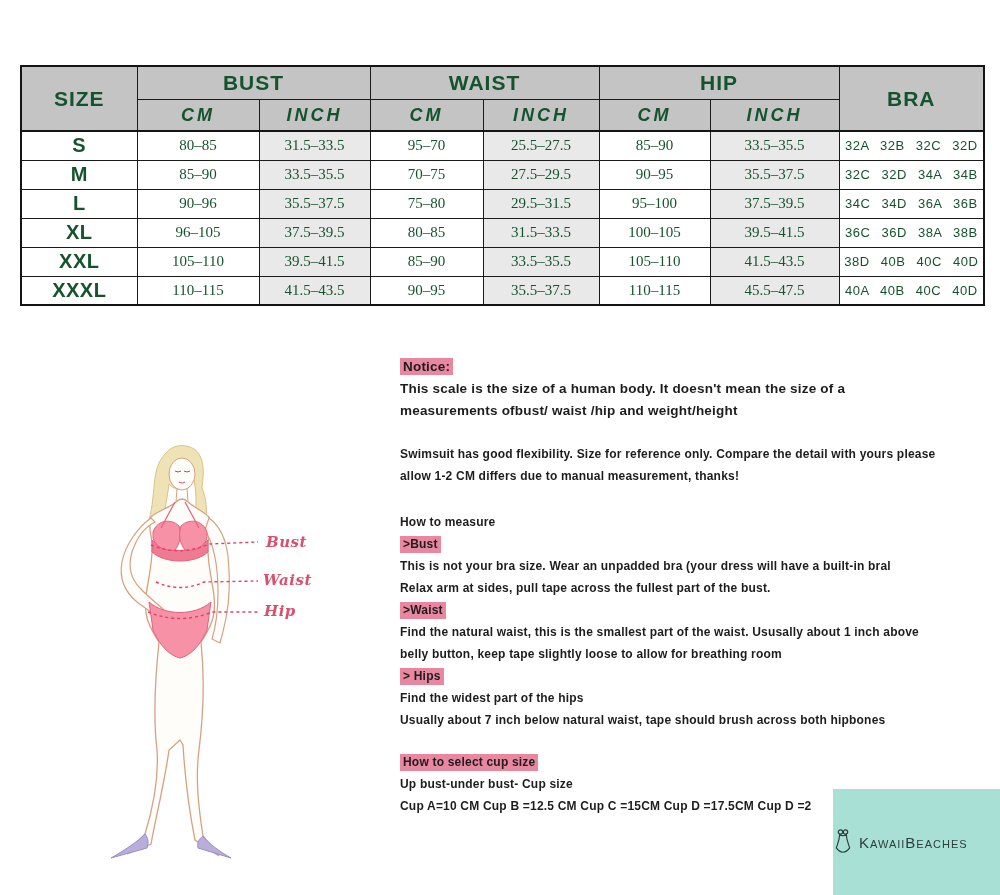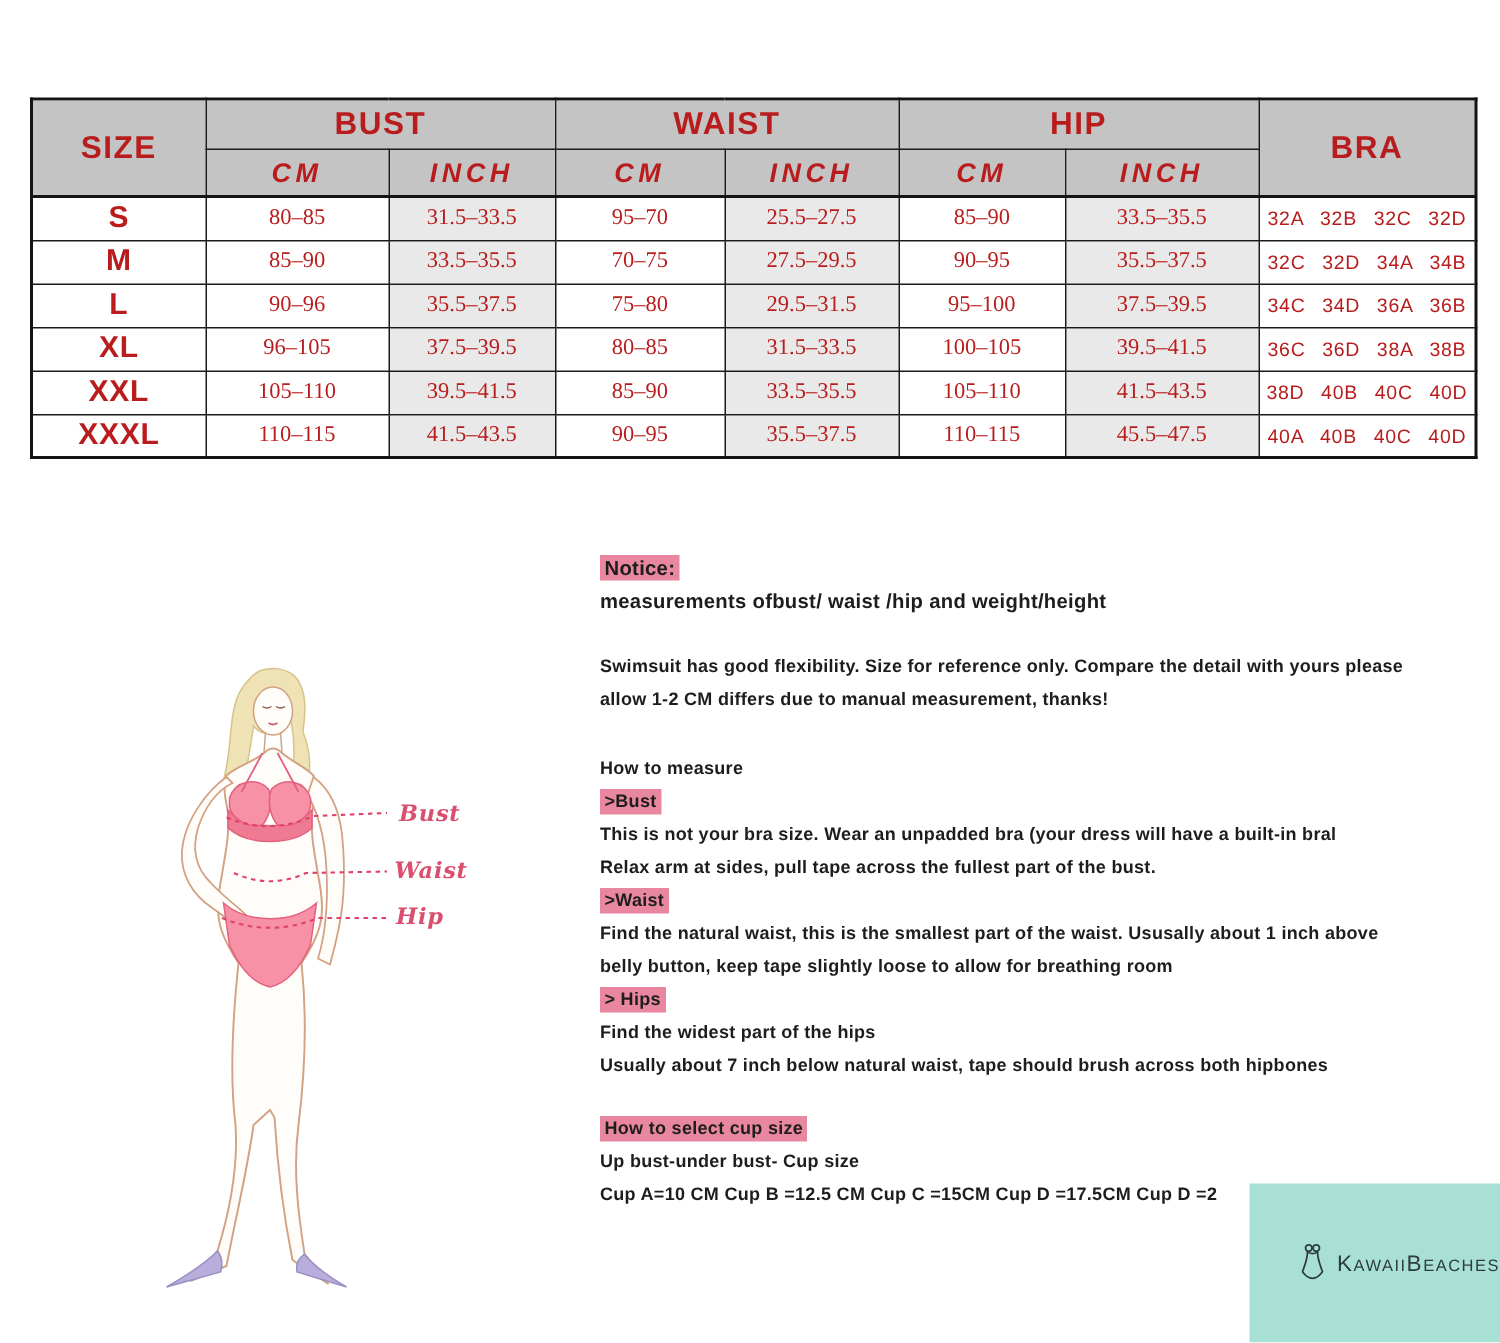--- a/index.html
+++ b/index.html
@@ -5,21 +5,21 @@
   html,body{margin:0;padding:0;}
   .page{
     position:relative;width:1000px;height:895px;background:#ffffff;
     font-family:"Liberation Sans",sans-serif;overflow:hidden;
   }
 
   
   .size-table{
     position:absolute;left:20px;top:65px;width:963px;
     border-collapse:collapse;table-layout:fixed;
-    border:2px solid #141414;color:#b91c1c;
+    border:2px solid #141414;color:#14532d;
   }
   .size-table th,.size-table td{
     border:1px solid #1a1a1a;text-align:center;vertical-align:middle;
     padding:0;overflow:hidden;white-space:nowrap;
   }
   .size-table thead{border-bottom:2px solid #141414;}
   .size-table thead th{background:#c4c4c4;font-weight:600;}
   .th-group{font-size:21px;letter-spacing:1px;height:32px;}
   .th-sub{font-size:18px;letter-spacing:3px;height:30px;font-style:italic;}
   .size-table tbody tr{height:29px;}
@@ -33,34 +33,34 @@
   .measure-label{
     position:absolute;font-family:"DejaVu Serif",serif;font-style:italic;font-weight:bold;
     font-size:15px;color:#d94f6e;letter-spacing:0.5px;
   }
   .lbl-bust{left:266px;top:533px;}
   .lbl-waist{left:263px;top:571px;}
   .lbl-hip{left:264px;top:602px;}
 
   
   .guide{
-    position:absolute;left:400px;top:368px;width:592px;
+    position:absolute;left:400px;top:356px;width:592px;
     color:#1d1d1d;font-weight:bold;
   }
   .g-line{font-size:12px;line-height:22px;white-space:nowrap;letter-spacing:0.2px;}
   .g-big{font-size:13.5px;}
   .hl{background:#e8879f;display:inline-block;padding:0 3px;line-height:17px;}
   .sp21{margin-top:21px;}
   .sp24{margin-top:24px;}
   .sp20{margin-top:20px;}
 
   
   .logo{
     position:absolute;left:833px;top:789px;width:167px;height:106px;
-    background:#a8e0d5;display:flex;align-items:center;justify-content:flex-end;
+    background:#a8e0d5;display:flex;align-items:center;justify-content:flex-start;
     gap:6px;z-index:5;
   }
   .brand{
     font-variant:small-caps;font-size:15px;letter-spacing:1px;
     color:#2e3d3c;font-weight:500;
   }
 </style>
 </head>
 <body>
 
@@ -216,20 +216,21 @@
         <path d="M53,172 Q85,185 117,172 L163,172"></path>
       </g>
     </svg>
   </div>
   <span class="measure-label lbl-bust">Bust</span>
   <span class="measure-label lbl-waist">Waist</span>
   <span class="measure-label lbl-hip">Hip</span>
 
   <div class="guide">
     <div class="g-line g-big"><span class="hl">Notice:</span></div>
+    <div class="g-line g-big">This scale is the size of a human body. It doesn't mean the size of a</div>
     <div class="g-line g-big">measurements ofbust/ waist /hip and weight/height</div>
 
     <div class="g-line sp21">Swimsuit has good flexibility. Size for reference only. Compare the detail with yours please</div>
     <div class="g-line">allow 1-2 CM differs due to manual measurement, thanks!</div>
 
     <div class="g-line sp24">How to measure</div>
 
     <div class="g-line"><span class="hl">&gt;Bust</span></div>
     <div class="g-line">This is not your bra size. Wear an unpadded bra (your dress will have a built-in bral</div>
     <div class="g-line">Relax arm at sides, pull tape across the fullest part of the bust.</div>

